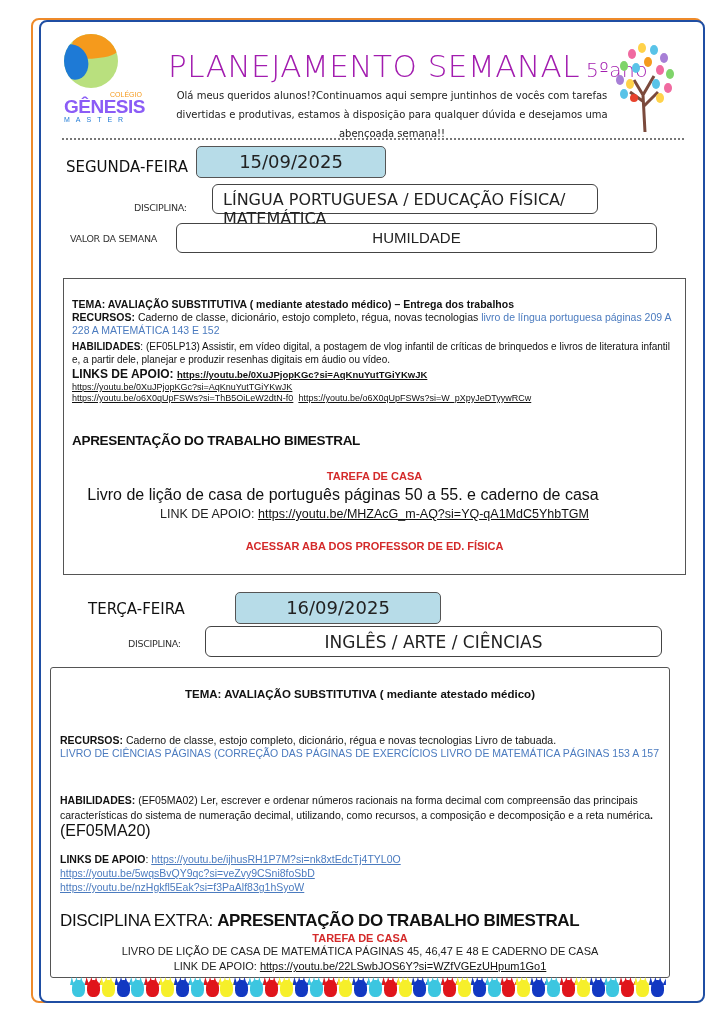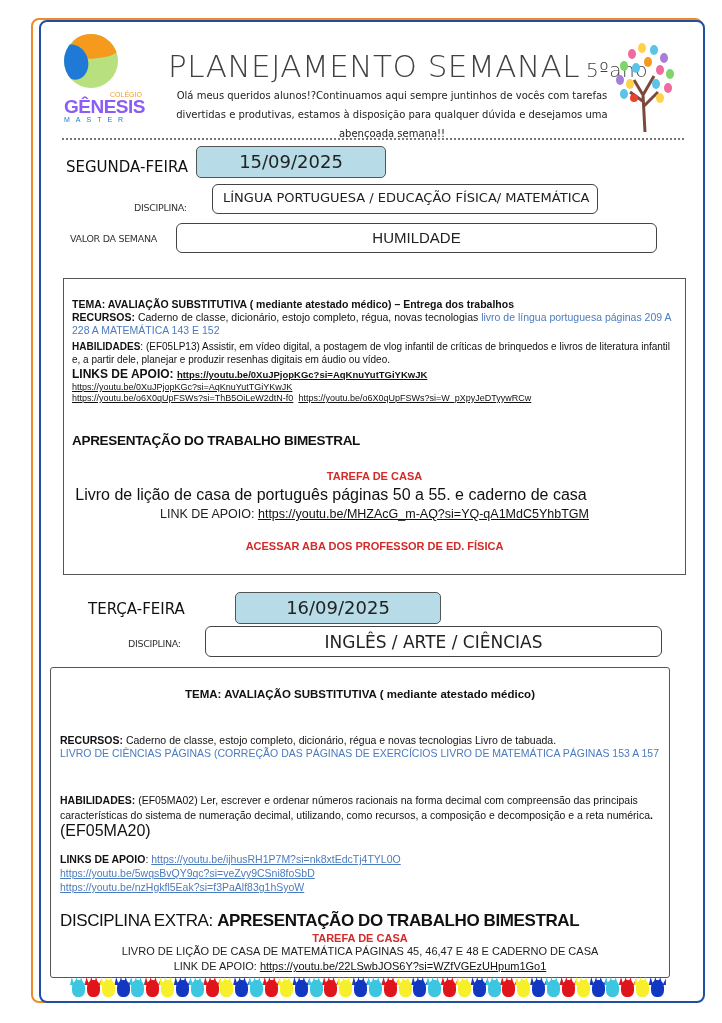--- a/index.html
+++ b/index.html
@@ -20,21 +20,21 @@
   .logo-circle { position: absolute; left: 6px; top: 0; width: 54px; height: 54px; border-radius: 50%;
     background: #b9e07e; overflow: hidden; }
   .logo-orange { position: absolute; left: 8px; top: -6px; width: 50px; height: 30px; border-radius: 50% 50% 40% 40%;
     background: #f59a1c; transform: rotate(-8deg); }
   .logo-blue { position: absolute; left: -6px; top: 10px; width: 30px; height: 36px; border-radius: 50%;
     background: #1e7ad6; transform: rotate(-20deg); }
   .logo-small { position: absolute; left: 52px; top: 57px; font-size: 7px; color: #f59a1c; letter-spacing: 0; }
   .logo-name { position: absolute; left: 6px; top: 62px; font-size: 19px; font-weight: bold; color: #8b5cf6; letter-spacing: -0.5px; font-family: "Liberation Sans", sans-serif; }
   .logo-sub { position: absolute; left: 6px; top: 82px; font-size: 7px; color: #1e7ad6; letter-spacing: 6px; }
 
-  .title { position: absolute; left: 168px; top: 48px; font-size: 31px; color: #404040; letter-spacing: 0.5px;
+  .title { position: absolute; left: 168px; top: 48px; font-size: 31px; color: #a21caf; letter-spacing: 0.5px;
     font-family: "DejaVu Sans", sans-serif; font-weight: 300; }
   .title-grade { font-size: 20px; margin-left: 6px; }
   .intro { position: absolute; left: 172px; top: 86px; width: 440px; text-align: center; font-size: 10px;
     color: #222; line-height: 19px; font-family: "DejaVu Sans", sans-serif; }
 
   .tree { position: absolute; left: 612px; top: 40px; width: 66px; height: 92px; }
 
   .dotted-line { position: absolute; left: 62px; top: 138px; width: 622px; border-top: 2px dotted #777; }
 
   
@@ -101,21 +101,21 @@
     <ellipse cx="22" cy="58" rx="4" ry="4" fill="#e8432d"></ellipse>
     <ellipse cx="48" cy="58" rx="4" ry="5" fill="#ffd24a"></ellipse>
   </g>
 </svg>
 
 <div class="dotted-line"></div>
 
 <div class="day-label" style="left:66px;top:158px;">SEGUNDA-FEIRA</div>
 <div class="date-box" style="left:196px;top:146px;width:190px;height:32px;line-height:30px;">15/09/2025</div>
 <div class="field-label" style="left:134px;top:202px;">DISCIPLINA:</div>
-<div class="field-box" style="left:212px;top:184px;width:386px;height:30px;padding:5px 0 0 10px;font-size:13px;">LÍNGUA PORTUGUESA / EDUCAÇÃO FÍSICA/ MATEMÁTICA</div>
+<div class="field-box" style="left:212px;top:184px;width:386px;height:30px;padding:5px 0 0 10px;font-size:16px;">LÍNGUA PORTUGUESA / EDUCAÇÃO FÍSICA/ MATEMÁTICA</div>
 <div class="field-label" style="left:70px;top:233px;">VALOR DA SEMANA</div>
 <div class="field-box" style="left:176px;top:223px;width:481px;height:30px;line-height:28px;text-align:center;font-size:15px;font-family:'Liberation Sans',sans-serif;">HUMILDADE</div>
 
 <div class="content-box" style="left:63px;top:278px;width:623px;height:297px;"></div>
 
 <div class="mon-text" style="top:298px;">
   <span class="t-bold">TEMA: AVALIAÇÃO  SUBSTITUTIVA  ( mediante atestado médico) – Entrega dos trabalhos</span>
 </div>
 <div class="mon-text" style="top:311px;">
   <span class="t-bold">RECURSOS:</span><span> Caderno de classe, dicionário, estojo completo, régua, novas tecnologias </span><span class="blue-text">livro de língua portuguesa páginas 209 A 228 A MATEMÁTICA  143 E 152</span>
@@ -126,21 +126,21 @@
 <div class="mon-text" style="top:368px;">
   <span class="t-bold" style="font-size:12px;">LINKS DE APOIO: </span><a class="link t-bold" style="font-size:9.5px;">https://youtu.be/0XuJPjopKGc?si=AqKnuYutTGiYKwJK</a>
 </div>
 <div class="mon-text" style="top:382px;font-size:9px;line-height:11px;">
   <a class="link">https://youtu.be/0XuJPjopKGc?si=AqKnuYutTGiYKwJK</a><br>
   <a class="link">https://youtu.be/o6X0qUpFSWs?si=ThB5OiLeW2dtN-f0</a>&nbsp;&nbsp;<a class="link">https://youtu.be/o6X0qUpFSWs?si=W_pXpyJeDTyywRCw</a>
 </div>
 
 <div class="mon-text t-bold" style="top:434px;font-size:13.5px;letter-spacing:-0.3px;">APRESENTAÇÃO DO TRABALHO BIMESTRAL</div>
 <div class="mon-text red t-bold" style="top:470px;left:63px;width:623px;text-align:center;font-size:11px;">TAREFA DE CASA</div>
-<div class="mon-text" style="top:486px;left:63px;width:536px;text-align:center;font-size:16px;line-height:18px;">Livro de lição de casa de português páginas 50 a 55. e caderno de casa</div>
+<div class="mon-text" style="top:486px;left:75px;width:536px;text-align:center;font-size:16px;line-height:18px;">Livro de lição de casa de português páginas 50 a 55. e caderno de casa</div>
 <div class="mon-text" style="top:507px;left:63px;width:623px;text-align:center;font-size:12.5px;line-height:15px;color:#222;">
   <span>LINK DE APOIO: </span><a class="link">https://youtu.be/MHZAcG_m-AQ?si=YQ-qA1MdC5YhbTGM</a>
 </div>
 <div class="mon-text red t-bold" style="top:540px;left:63px;width:623px;text-align:center;font-size:11px;">ACESSAR ABA DOS PROFESSOR DE ED. FÍSICA</div>
 
 <div class="day-label" style="left:88px;top:600px;">TERÇA-FEIRA</div>
 <div class="date-box" style="left:235px;top:592px;width:206px;height:32px;line-height:30px;">16/09/2025</div>
 <div class="field-label" style="left:128px;top:638px;">DISCIPLINA:</div>
 <div class="field-box" style="left:205px;top:626px;width:457px;height:31px;line-height:30px;text-align:center;font-size:17px;">INGLÊS / ARTE / CIÊNCIAS</div>
 

